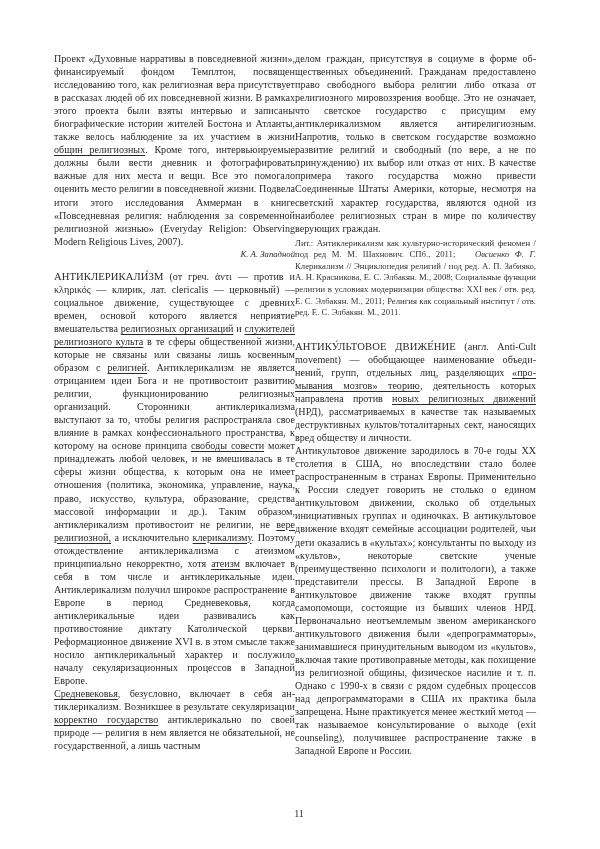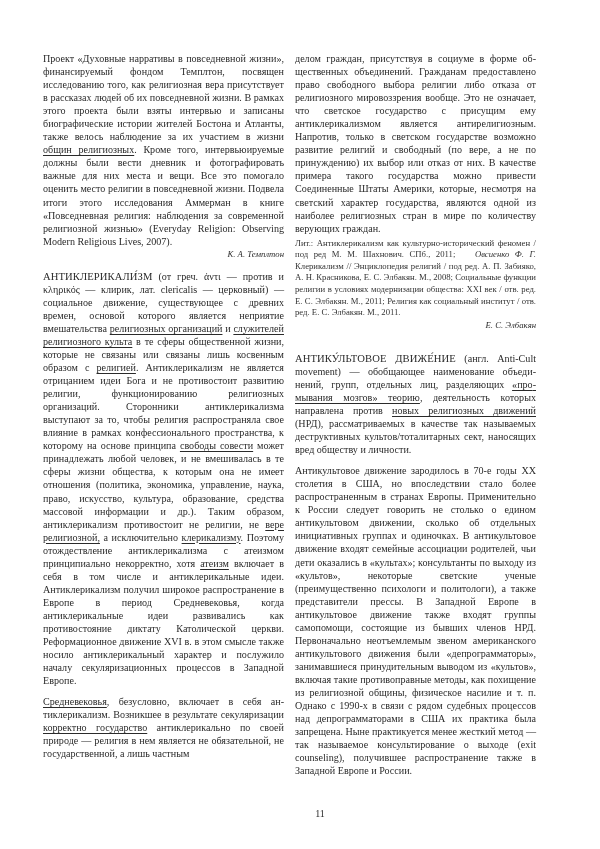--- a/index.html
+++ b/index.html
@@ -1,45 +1,44 @@
 <!DOCTYPE html>
 <html><head>
 <meta charset="utf-8">
 <style>
   html, body { margin: 0; padding: 0; background: #ffffff; }
   body { width: 600px; height: 849px; position: relative; overflow: hidden;
          font-family: "Liberation Serif", "DejaVu Serif", serif; color: #2a2a2a; }
   .col { position: absolute; top: 52px; width: 241px; font-size: 10.1px; line-height: 13.05px;
          text-align: justify; hyphens: manual; }
-  .col-left { left: 43px; }
+  .col-left { left: 54px; }
   .col-right { left: 295px; }
   p { margin: 0; text-indent: 0; }
-  p + p { margin-top: 8px; }
+  p + p { margin-top: 0; }
   .u { text-decoration: underline; text-underline-offset: 1.5px; }
   .lit { font-size: 8.7px; line-height: 11.6px; margin-top: 3px; color: #333; }
   .author { text-align: right; font-style: italic; font-size: 8.7px; line-height: 12px; margin-top: 0; }
   .head { font-weight: normal; font-size: 10.6px; letter-spacing: 0.1px; }
   .gap { height: 10px; }
   .gap-big { height: 21px; }
-  .page-num { position: absolute; left: 287px; top: 808px; font-size: 10px; width: 24px; text-align: center; margin-left: 21px; }
+  .page-num { position: absolute; left: 287px; top: 808px; font-size: 10px; width: 24px; text-align: center; }
   em { font-style: italic; padding-left: 14px; }
 </style>
 </head>
 <body>
 
 <div class="col col-left">
   <p><span>Проект «Духовные нарративы в повседневной жиз­ни», финансируемый фондом Темплтон, посвящен исследованию того, как религиозная вера присутст­вует в рассказах людей об их повседневной жизни. В рамках этого проекта были взяты интервью и за­писаны биографические истории жителей Бостона и Атланты, также велось наблюдение за их участием в жизни </span><span class="u">общин религиозных</span><span>. Кроме того, интер­вьюируемые должны были вести дневник и фото­графировать важные для них места и вещи. Все это помогало оценить место религии в повседневной жизни. Подвела итоги этого исследования Аммер­ман в книге «Повседневная религия: наблюдения за современной религиозной жизнью» (Everyday Religion: Observing Modern Religious Lives, 2007).</span></p>
-  <p class="author">К. А. Темплтон</p>
+  <p class="author">К. А. Западной</p>
   <div class="gap"></div>
   <p><span class="head">АНТИКЛЕРИКАЛИ́ЗМ</span><span> (от греч. ἀντι — против и κληρικός — клирик, лат. clericalis — церковный) — социальное движение, существующее с древних времен, основой которого является неприятие вмешательства </span><span class="u">религиозных организаций</span><span> и </span><span class="u">служи­телей религиозного культа</span><span> в те сферы обществен­ной жизни, которые не связаны или связаны лишь косвенным образом с </span><span class="u">религией</span><span>. Антиклерикализм не является отрицанием идеи Бога и не проти­востоит развитию религии, функционированию религиозных организаций. Сторонники антикле­рикализма выступают за то, чтобы религия распро­страняла свое влияние в рамках конфессионально­го пространства, к которому на основе принципа </span><span class="u">свободы совести</span><span> может принадлежать любой чело­век, и не вмешивалась в те сферы жизни общества, к которым она не имеет отношения (политика, эко­номика, управление, наука, право, искусство, куль­тура, образование, средства массовой информации и др.). Таким образом, антиклерикализм противо­стоит не религии, не </span><span class="u">вере религиозной,</span><span> а исклю­чительно </span><span class="u">клерикализму</span><span>. Поэтому отождествление антиклерикализма с атеизмом принципиально не­корректно, хотя </span><span class="u">атеизм</span><span> включает в себя в том чи­сле и антиклерикальные идеи. Антиклерикализм получил широкое распространение в Европе в пе­риод Средневековья, когда антиклерикальные идеи развивались как противостояние диктату Католи­ческой церкви. Реформационное движение XVI в. в этом смысле также носило антиклерикальный характер и послужило началу секуляризационных процессов в Западной Европе.</span></p>
   <p><span class="u">Средневековья</span><span>, безусловно, включает в себя ан­тиклерикализм. Возникшее в результате секуля­ризации </span><span class="u">корректно государство</span><span> антиклерикально по своей природе — религия в нем является не обя­зательной, не государственной, а лишь частным</span></p>
 </div>
 
 <div class="col col-right">
   <p>делом граждан, присутствуя в социуме в форме об­щественных объединений. Гражданам предостав­лено право свободного выбора религии либо от­каза от религиозного мировоззрения вообще. Это не означает, что светское государство с присущим ему антиклерикализмом является антирелигиозным. Напротив, только в светском государстве возмож­но развитие религий и свободный (по вере, а не по принуждению) их выбор или отказ от них. В каче­стве примера такого государства можно привести Соединенные Штаты Америки, которые, несмотря на светский характер государства, являются одной из наиболее религиозных стран в мире по количе­ству верующих граждан.</p>
   <p class="lit"><span>Лит.: Антиклерикализм как культурно-исторический феномен / под ред М. М. Шахнович. СПб., 2011; </span><em>Овсиен­ко Ф. Г.</em><span> Клерикализм // Энциклопедия религий / под ред. А. П. Забияко, А. Н. Красникова, Е. С. Элбакян. М., 2008; Социальные функции религии в условиях модернизации общества: XXI век / отв. ред. Е. С. Элбакян. М., 2011; Ре­лигия как социальный институт / отв. ред. Е. С. Элбакян. М., 2011.</span></p>
-  <p class="author">Е. С. Элбакян</p>
   <div class="gap-big"></div>
   <p><span class="head">АНТИКУ́ЛЬТОВОЕ ДВИЖЕ́НИЕ</span><span> (англ. Anti-Cult movement) — обобщающее наименование объеди­нений, групп, отдельных лиц, разделяющих </span><span class="u">«про­мывания мозгов» теорию</span><span>, деятельность которых направлена против </span><span class="u">новых религиозных движений</span><span> (НРД), рассматриваемых в качестве так называемых деструктивных культов/тоталитарных сект, нанося­щих вред обществу и личности.</span></p>
   <p>Антикультовое движение зародилось в 70-е годы XX столетия в США, но впоследствии стало бо­лее распространенным в странах Европы. При­менительно к России следует говорить не столь­ко о едином антикультовом движении, сколько об отдельных инициативных группах и одиночках. В антикультовое движение входят семейные ассо­циации родителей, чьи дети оказались в «культах»; консультанты по выходу из «культов», некоторые светские ученые (преимущественно психологи и политологи), а также представители прессы. В За­падной Европе в антикультовое движение также входят группы самопомощи, состоящие из быв­ших членов НРД. Первоначально неотъемлемым звеном американского антикультового движения были «депрограмматоры», занимавшиеся прину­дительным выводом из «культов», включая такие противоправные методы, как похищение из рели­гиозной общины, физическое насилие и т. п. Од­нако с 1990-х в связи с рядом судебных процессов над депрограмматорами в США их практика была запрещена. Ныне практикуется менее жесткий ме­тод — так называемое консультирование о выходе (exit counseling), получившее распространение так­же в Западной Европе и России.</p>
 </div>
 
 <div class="page-num">11</div>
 
 </body></html>

